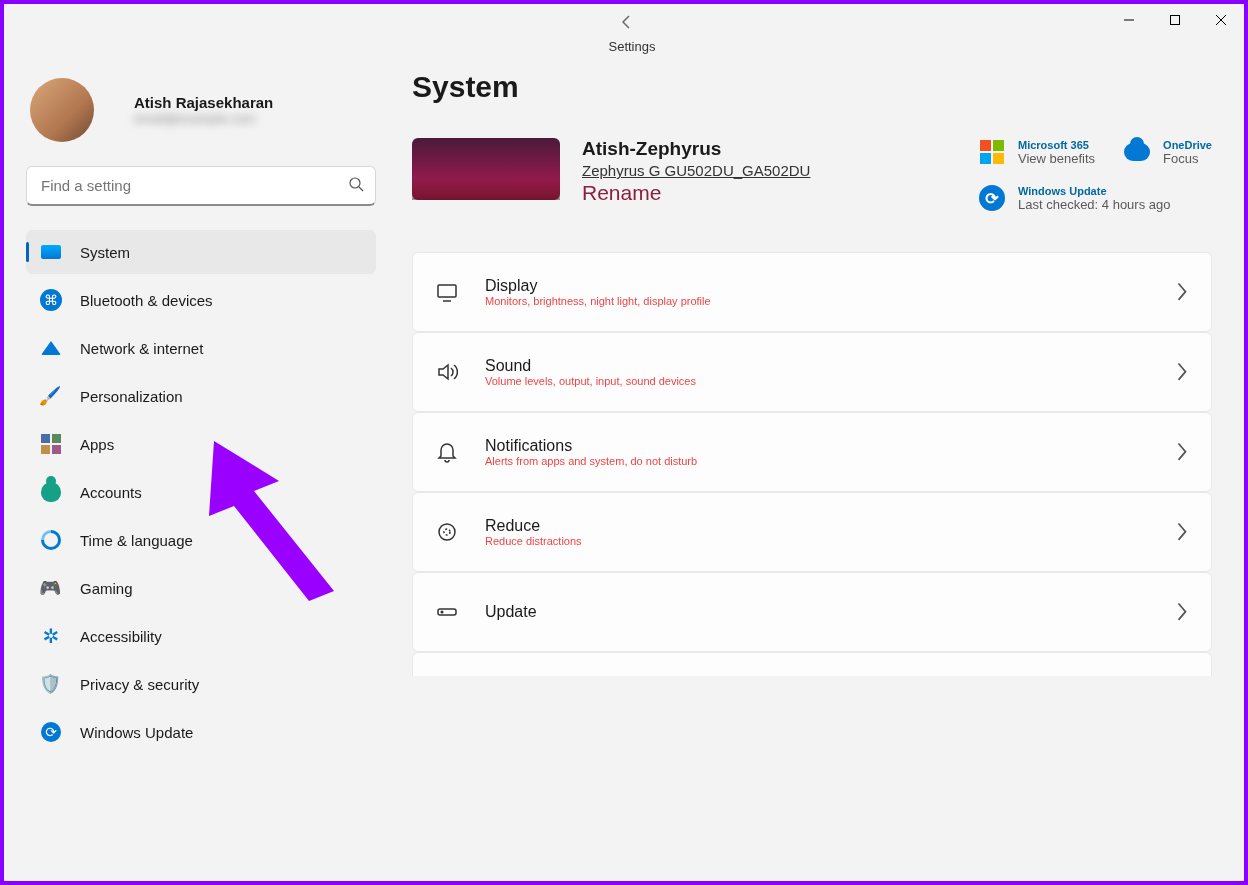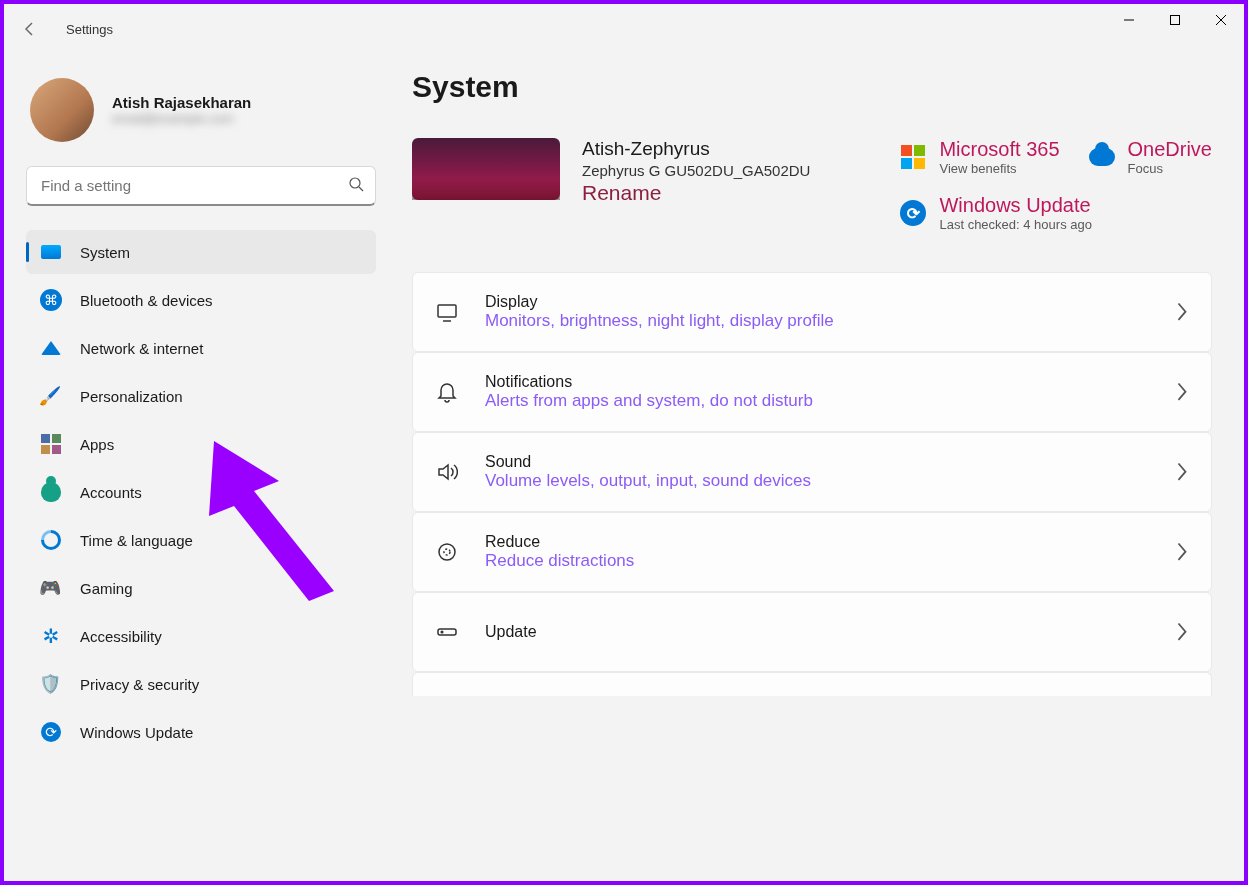--- a/index.html
+++ b/index.html
@@ -1,28 +1,28 @@
 <!DOCTYPE html>
 <html><head>
 <meta charset="utf-8">
 <style>
   * { box-sizing: border-box; margin: 0; padding: 0; font-family: "Segoe UI", "Segoe UI Variable", -apple-system, sans-serif; }
   html, body { width: 1248px; height: 885px; overflow: hidden; }
   body { background: #f3f3f3; border: 4px solid #8a00ff; position: relative; }
 
-  .titlebar { position: absolute; top: 0; left: 0; right: 0; height: 50px; display: flex; align-items: center; }
+  .titlebar { position: absolute; top: 0; left: 0; right: 0; height: 50px; display: flex; align-items: center; flex-direction: column; }
   .back-btn { width: 40px; height: 40px; display: flex; align-items: center; justify-content: center; margin-left: 6px; border-radius: 6px; cursor: pointer; }
   .back-btn svg { stroke: #6b6b6b; }
   .app-title { font-size: 13px; color: #333; margin-left: 16px; }
   .win-controls { position: absolute; top: 0; right: 0; display: flex; }
   .win-btn { width: 46px; height: 32px; display: flex; align-items: center; justify-content: center; cursor: pointer; }
   .win-btn svg { stroke: #000; }
 
   .sidebar { position: absolute; top: 74px; left: 22px; width: 350px; }
-  .profile { display: flex; align-items: center; margin-bottom: 24px; margin-left: 4px; }
+  .profile { display: flex; align-items: center; margin-bottom: 24px; margin-left: 4px; gap: 22px; }
   .avatar { width: 64px; height: 64px; border-radius: 50%; background: linear-gradient(135deg,#d9a77a 0%, #b37850 60%, #6f4a34 100%); margin-right: 18px; }
   .profile-info { display: flex; flex-direction: column; }
   .profile-name { font-size: 15px; font-weight: 600; color: #1a1a1a; }
   .profile-email { font-size: 13px; color: #8a8a8a; filter: blur(4px); user-select: none; }
 
   .search-wrap { position: relative; width: 350px; height: 40px; margin-bottom: 24px; }
   .search-input { width: 100%; height: 100%; border: 1px solid #d8d8d8; border-bottom: 2px solid #8a8a8a; border-radius: 6px; padding: 0 40px 0 14px; font-size: 15px; background: #fff; outline: none; }
   .search-icon { position: absolute; right: 12px; top: 50%; transform: translateY(-50%); }
 
   .nav-list { list-style: none; }
@@ -32,38 +32,38 @@
   .nav-icon { width: 22px; height: 22px; margin-right: 18px; display: flex; align-items: center; justify-content: center; font-size: 18px; }
   .nav-label { font-size: 15px; color: #1a1a1a; }
 
   .main { position: absolute; top: 66px; left: 408px; right: 12px; bottom: 4px; overflow-y: auto; padding-right: 20px; }
   .page-title { font-size: 30px; font-weight: 600; color: #1a1a1a; margin-bottom: 34px; }
 
   .header-row { display: flex; align-items: flex-start; margin-bottom: 40px; }
   .pc-thumb { width: 148px; height: 62px; border-radius: 6px; background: linear-gradient(180deg,#4a1a3a 0%, #8a1a4a 60%, #c02050 100%); margin-right: 22px; flex-shrink: 0; position: relative; }
   .pc-thumb::after { content:""; position:absolute; bottom:0; left:0; right:0; height:35%; background: linear-gradient(0deg, rgba(0,0,0,0.4), transparent); }
   .pc-info { flex-shrink: 0; margin-right: 30px; }
-  .pc-name { font-size: 19px; font-weight: 400; color: #1a1a1a; margin-bottom: 2px; }
-  .pc-model { font-size: 15px; color: #333; margin-bottom: 2px; }
+  .pc-name { font-size: 19px; font-weight: 700; color: #1a1a1a; margin-bottom: 2px; }
+  .pc-model { font-size: 15px; color: #333; margin-bottom: 2px; text-decoration: underline; }
   .rename { font-size: 21px; color: #8a2040; cursor: pointer; }
 
   .status-grid { display: grid; grid-template-columns: auto auto; column-gap: 28px; row-gap: 18px; margin-left: auto; }
   .status-item { display: flex; align-items: center; gap: 12px; cursor: pointer; }
   .status-icon { width: 28px; height: 28px; display: flex; align-items: center; justify-content: center; flex-shrink: 0; }
   .status-text { display: flex; flex-direction: column; }
-  .status-title { font-size: 20px; font-weight: 400; color: #be185d; }
+  .status-title { font-size: 11px; font-weight: 700; color: #0369a1; }
   .status-sub { font-size: 13px; color: #5a5a5a; }
 
   .cards { display: flex; flex-direction: column; }
   .card { display: flex; align-items: center; background: #fdfdfd; border: 1px solid #e8e8e8; border-radius: 6px; height: 80px; padding: 0 22px; cursor: pointer; }
   .card-icon { width: 24px; height: 24px; margin-right: 26px; display:flex; align-items:center; justify-content:center; }
   .card-icon svg { stroke: #333; }
   .card-text { flex: 1; }
   .card-title { font-size: 16px; color: #1a1a1a; }
-  .card-sub { font-size: 17px; color: #8b5cf6; }
+  .card-sub { font-size: 11px; color: #ef4444; }
   .chev { width: 14px; stroke: #555; }
 
   
   .ic-system   { background: linear-gradient(#00aaff,#0078d4); border-radius: 2px; width: 20px; height: 14px; }
   .ic-bt       { width: 22px; height:22px; background:#0078d4; border-radius:50%; color:#fff; font-size:14px; display:flex;align-items:center;justify-content:center; }
   .ic-net      { width:0;height:0;border-left:10px solid transparent;border-right:10px solid transparent;border-bottom:14px solid #0078d4;border-radius:2px; }
   .ic-pers     { font-size:18px; }
   .ic-apps     { display:grid;grid-template-columns:9px 9px;grid-template-rows:9px 9px;gap:2px; }
   .ic-apps span{ background:#4a6da8; }
   .ic-apps span:nth-child(2){background:#5a8a5a;}
@@ -271,53 +271,53 @@
         <div class="card-sub">Monitors, brightness, night light, display profile</div>
       </span>
       <svg class="chev" viewBox="0 0 12 20" fill="none" stroke-width="1.5">
           <path d="M3 3l6 7-6 7"></path>
         </svg>
     </div>
 
     <div class="card">
       <span class="card-icon">
           <svg width="24" height="24" viewBox="0 0 24 24" fill="none" stroke-width="1.5">
-            <path d="M6 16V10a6 6 0 1112 0v6l2 2H4l2-2z"></path>
-            <path d="M10 20a2 2 0 004 0"></path>
-          </svg>
-        </span>
-      <span class="card-text">
-        <div class="card-title">Notifications</div>
-        <div class="card-sub">Alerts from apps and system, do not disturb</div>
-      </span>
-      <svg class="chev" viewBox="0 0 12 20" fill="none" stroke-width="1.5">
-          <path d="M3 3l6 7-6 7"></path>
-        </svg>
-    </div>
-
-    <div class="card">
-      <span class="card-icon">
-          <svg width="24" height="24" viewBox="0 0 24 24" fill="none" stroke-width="1.5">
             <path d="M4 9v6h4l5 4V5L8 9H4z"></path>
             <path d="M16 8a5 5 0 010 8"></path>
             <path d="M19 5a9 9 0 010 14"></path>
           </svg>
         </span>
       <span class="card-text">
         <div class="card-title">Sound</div>
         <div class="card-sub">Volume levels, output, input, sound devices</div>
       </span>
       <svg class="chev" viewBox="0 0 12 20" fill="none" stroke-width="1.5">
           <path d="M3 3l6 7-6 7"></path>
         </svg>
     </div>
 
     <div class="card">
       <span class="card-icon">
           <svg width="24" height="24" viewBox="0 0 24 24" fill="none" stroke-width="1.5">
+            <path d="M6 16V10a6 6 0 1112 0v6l2 2H4l2-2z"></path>
+            <path d="M10 20a2 2 0 004 0"></path>
+          </svg>
+        </span>
+      <span class="card-text">
+        <div class="card-title">Notifications</div>
+        <div class="card-sub">Alerts from apps and system, do not disturb</div>
+      </span>
+      <svg class="chev" viewBox="0 0 12 20" fill="none" stroke-width="1.5">
+          <path d="M3 3l6 7-6 7"></path>
+        </svg>
+    </div>
+
+    <div class="card">
+      <span class="card-icon">
+          <svg width="24" height="24" viewBox="0 0 24 24" fill="none" stroke-width="1.5">
             <circle cx="12" cy="12" r="8"></circle>
             <circle cx="12" cy="12" r="3" stroke-dasharray="2 2"></circle>
           </svg>
         </span>
       <span class="card-text">
         <div class="card-title">Reduce</div>
         <div class="card-sub">Reduce distractions</div>
       </span>
       <svg class="chev" viewBox="0 0 12 20" fill="none" stroke-width="1.5">
           <path d="M3 3l6 7-6 7"></path>

